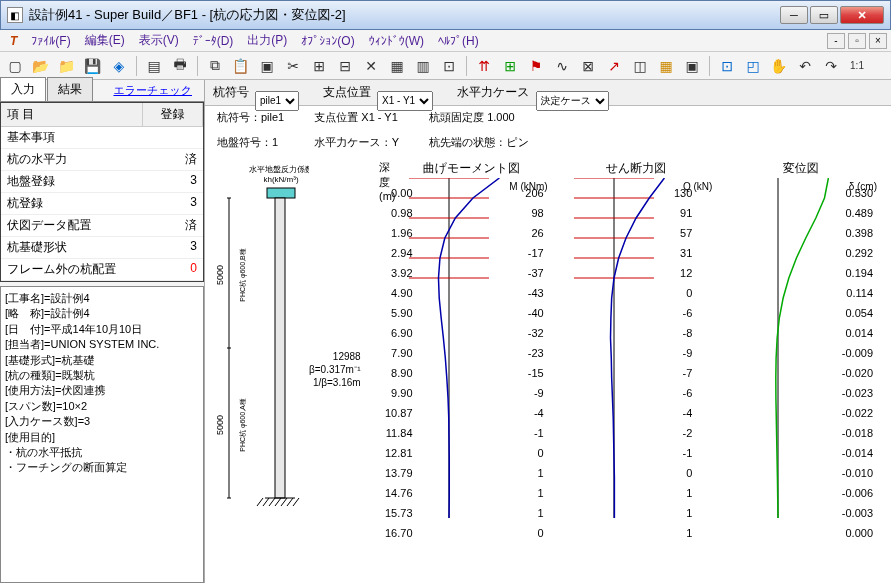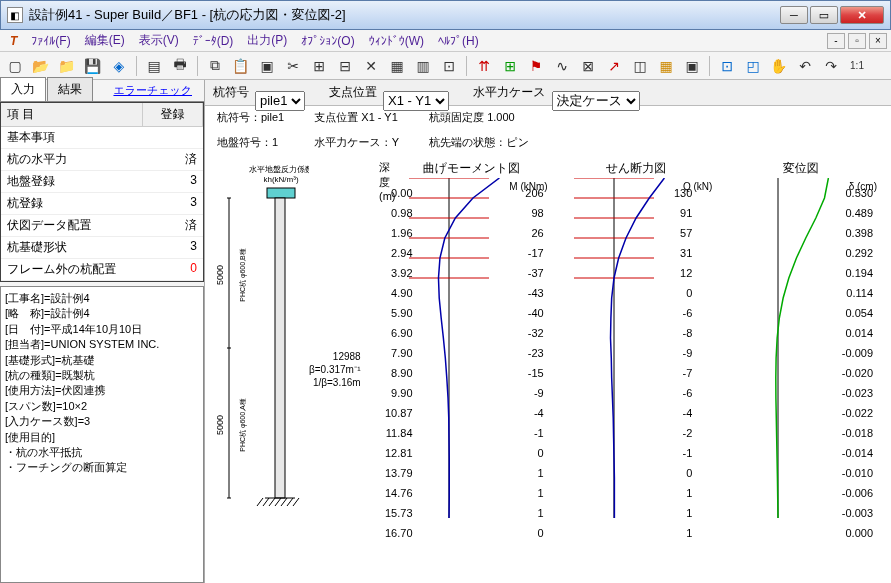--- a/index.html
+++ b/index.html
@@ -41,21 +41,21 @@
 .grid1 .row { display:flex; border-bottom:1px solid #eee; }
 .grid1 .row div { padding:2px 6px; }
 .grid1 .row .c1 { flex:1; } .grid1 .row .c2 { width:60px; text-align:right; }
 .grid1 .row .red { color:#f00; }
 
 .infobox { border:1px solid #888; background:#fff; margin-top:4px; padding:4px; font-size:11px; line-height:1.4; flex:1; overflow:hidden; }
 
 
 .rightcol { flex:1; display:flex; flex-direction:column; background:#fff; }
 .ctrlbar { height:26px; background:#f0f0f0; border-bottom:1px solid #bbb; display:flex; align-items:center; padding:0 8px; gap:6px; font-size:12px; }
-.ctrlbar select { font-size:13px; height:20px;margin-top:16px; }
+.ctrlbar select { font-size:10px; height:20px;margin-top:16px; }
 
 .infobar { padding:4px 12px; font-size:11px; display:flex; gap:30px; }
 .infobar .col { display:flex; flex-direction:column; gap:10px; }
 
 .chartarea { flex:1; position:relative; padding:6px 8px 6px 4px; overflow:hidden; }
 .chartrow { display:flex; height:100%; }
 .pilecol { width:100px; position:relative; }
 .depthcol { width:80px; font-size:10px; }
 .chartcol { flex:1; position:relative; }
 .chartcol .title { text-align:center; font-size:12px; margin-bottom:4px; }

